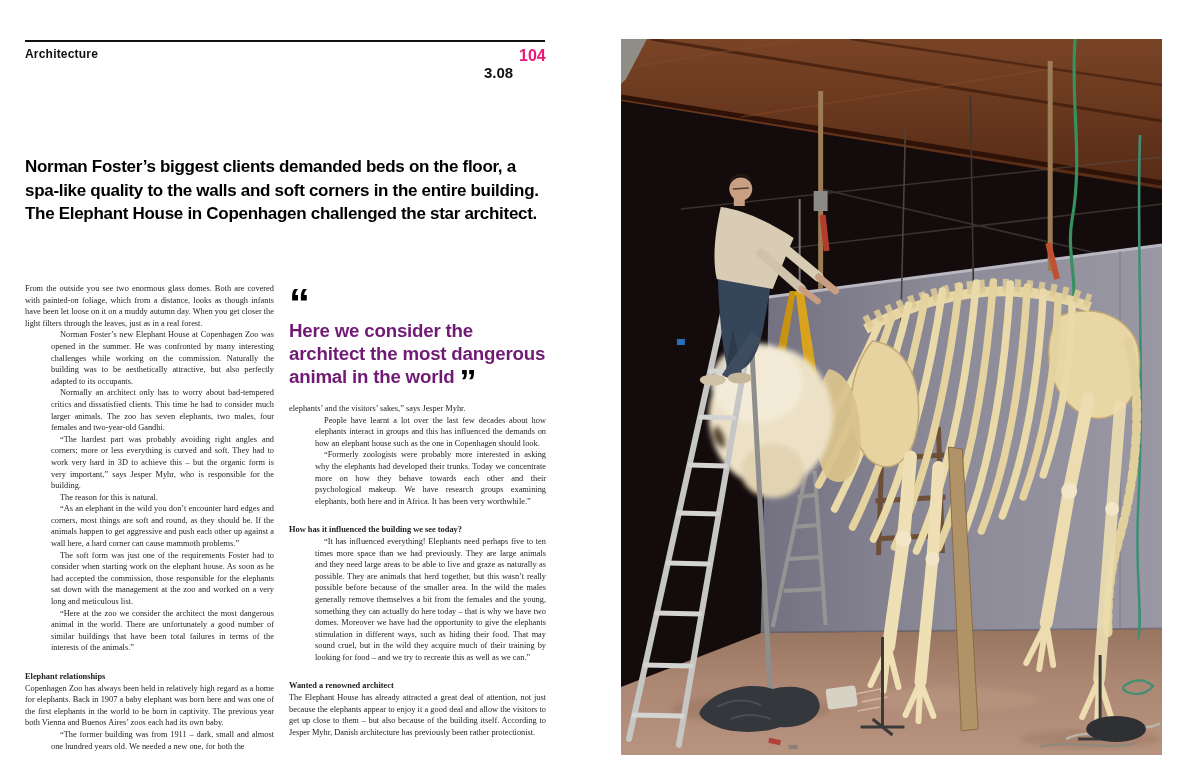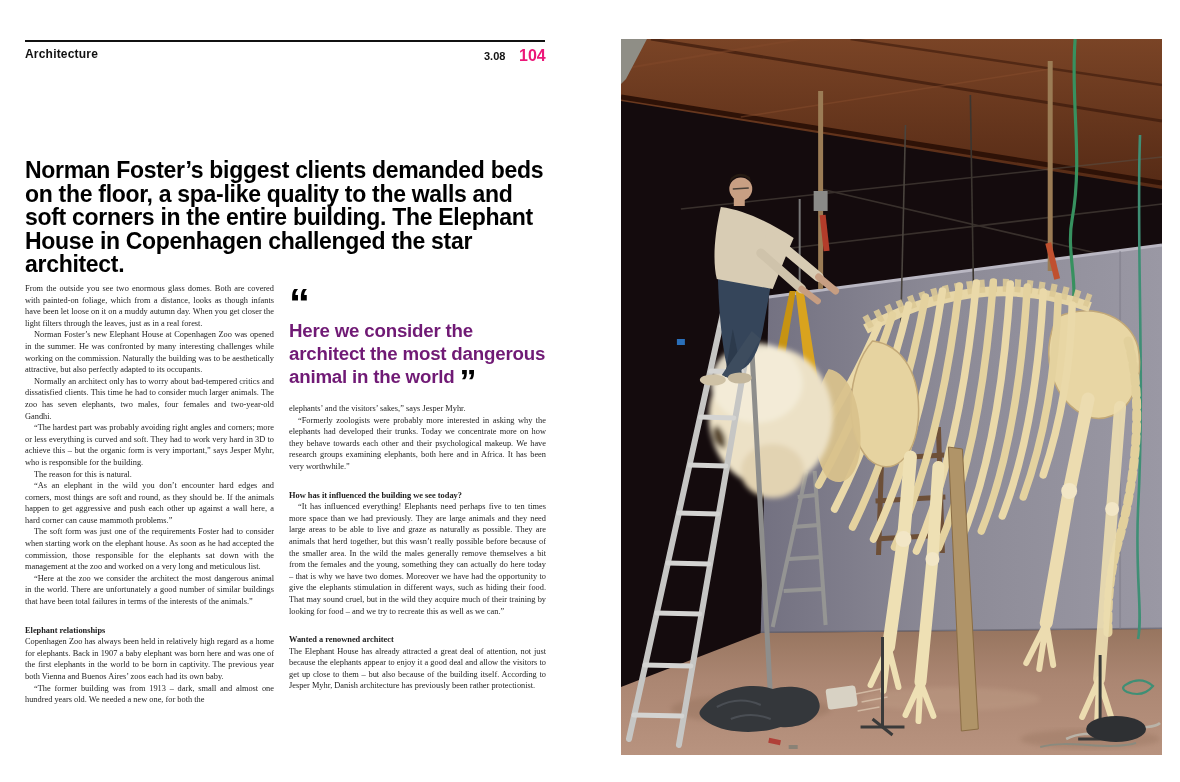--- a/index.html
+++ b/index.html
@@ -1,32 +1,32 @@
 <!DOCTYPE html>
 <html><head>
 <meta charset="utf-8">
 <style>
   html,body{margin:0;padding:0;background:#e8e8e8;}
   .spread{position:relative;width:1180px;height:782px;background:#ffffff;overflow:hidden;
           font-family:"Liberation Sans",sans-serif;}
   
   .hdr-rule{position:absolute;left:25px;top:40px;width:520px;height:2px;background:#111;}
   .hdr-section{position:absolute;left:25px;top:47px;font-size:12px;font-weight:bold;color:#111;letter-spacing:.2px;}
-  .hdr-issue{position:absolute;left:484px;top:50px;font-size:11px;font-weight:bold;color:#111;}
+  .hdr-issue{position:absolute;left:484px;top:64px;font-size:15px;font-weight:bold;color:#111;}
   .hdr-page{position:absolute;left:519px;top:47px;font-size:16px;font-weight:bold;color:#ec1879;}
   
   .headline{position:absolute;left:25px;top:144px;width:525px;
-            font-size:23px;line-height:23.5px;font-weight:bold;color:#000;letter-spacing:-.3px;}
+            font-size:17px;line-height:23.5px;font-weight:bold;color:#000;letter-spacing:-.3px;}
   
   .col{position:absolute;top:283px;font-family:"Liberation Serif",serif;font-size:8.35px;
        line-height:11.6px;color:#1c1c1c;text-align:justify;}
   .col1{left:25px;width:249px;height:478px;overflow:hidden;}
   .col2{left:289px;width:257px;height:478px;overflow:hidden;}
   .col p{margin:0;}
-  .col p.ind{text-indent:9px;}
+  .col p.ind{text-indent:9px;margin-left:26px;}
   .col p.subhead{font-weight:bold;margin-top:17px;text-align:left;}
   
   .pullquote{margin:6px 0 15px 0;font-family:"Liberation Sans",sans-serif;text-align:left;}
   .pq-open{display:block;font-size:42px;line-height:30px;font-weight:bold;color:#000;letter-spacing:-4px;}
   .pq-text{font-size:18.7px;line-height:23px;font-weight:bold;color:#701a75;letter-spacing:-.2px;}
   .pq-close{font-size:34px;line-height:0;font-weight:bold;color:#000;letter-spacing:-3px;vertical-align:-10px;}
   
   .photo{position:absolute;left:621px;top:39px;width:541px;height:716px;display:block;}
 </style>
 </head>
@@ -45,29 +45,30 @@
     <p>From the outside you see two enormous glass domes. Both are covered with painted-on foliage, which from a distance, looks as though infants have been let loose on it on a muddy autumn day. When you get closer the light filters through the leaves, just as in a real forest.</p>
     <p class="ind">Norman Foster’s new Elephant House at Copenhagen Zoo was opened in the summer. He was confronted by many interesting challenges while working on the commission. Naturally the building was to be aesthetically attractive, but also perfectly adapted to its occupants.</p>
     <p class="ind">Normally an architect only has to worry about bad-tempered critics and dissatisfied clients. This time he had to consider much larger animals. The zoo has seven elephants, two males, four females and two-year-old Gandhi.</p>
     <p class="ind">“The hardest part was probably avoiding right angles and corners; more or less everything is curved and soft. They had to work very hard in 3D to achieve this – but the organic form is very important,” says Jesper Myhr, who is responsible for the building.</p>
     <p class="ind">The reason for this is natural.</p>
     <p class="ind">“As an elephant in the wild you don’t encounter hard edges and corners, most things are soft and round, as they should be. If the animals happen to get aggressive and push each other up against a wall here, a hard corner can cause mammoth problems.”</p>
     <p class="ind">The soft form was just one of the requirements Foster had to consider when starting work on the elephant house. As soon as he had accepted the commission, those responsible for the elephants sat down with the management at the zoo and worked on a very long and meticulous list.</p>
     <p class="ind">“Here at the zoo we consider the architect the most dangerous animal in the world. There are unfortunately a good number of similar buildings that have been total failures in terms of the interests of the animals.”</p>
     <p class="subhead">Elephant relationships</p>
     <p>Copenhagen Zoo has always been held in relatively high regard as a home for elephants. Back in 1907 a baby elephant was born here and was one of the first elephants in the world to be born in captivity. The previous year both Vienna and Buenos Aires’ zoos each had its own baby.</p>
-    <p class="ind">“The former building was from 1913 – dark, small and almost one hundred years old. We needed a new one, for both the</p>
+    <p class="ind">“The former building was from 1911 – dark, small and almost one hundred years old. We needed a new one, for both the</p>
   </div>
 
   <div class="col col2">
     <div class="pullquote">
       <span class="pq-open">“</span>
       <span class="pq-text">Here we consider the architect the most dangerous animal in the world </span><span class="pq-close">”</span>
     </div>
     <p>elephants’ and the visitors’ sakes,” says Jesper Myhr.</p>
+    <p class="ind">People have learnt a lot over the last few decades about how elephants interact in groups and this has influenced the demands on how an elephant house such as the one in Copenhagen should look.</p>
     <p class="ind">“Formerly zoologists were probably more interested in asking why the elephants had developed their trunks. Today we concentrate more on how they behave towards each other and their psychological makeup. We have research groups examining elephants, both here and in Africa. It has been very worthwhile.”</p>
     <p class="subhead">How has it influenced the building we see today?</p>
     <p class="ind">“It has influenced everything! Elephants need perhaps five to ten times more space than we had previously. They are large animals and they need large areas to be able to live and graze as naturally as possible. They are animals that herd together, but this wasn’t really possible before because of the smaller area. In the wild the males generally remove themselves a bit from the females and the young, something they can actually do here today – that is why we have two domes. Moreover we have had the opportunity to give the elephants stimulation in different ways, such as hiding their food. That may sound cruel, but in the wild they acquire much of their training by looking for food – and we try to recreate this as well as we can.”</p>
     <p class="subhead">Wanted a renowned architect</p>
     <p>The Elephant House has already attracted a great deal of attention, not just because the elephants appear to enjoy it a good deal and allow the visitors to get up close to them – but also because of the building itself. According to Jesper Myhr, Danish architecture has previously been rather protectionist.</p>
   </div>
 
   <svg class="photo" viewBox="0 0 542 716" preserveAspectRatio="none" role="img" aria-label="A man on an aluminium stepladder assembles a suspended elephant skeleton in a studio with a grey backdrop, wooden ceiling and plywood floor">
     <defs>
       <linearGradient id="backdropG" x1="0" y1="0" x2="1" y2="0">

